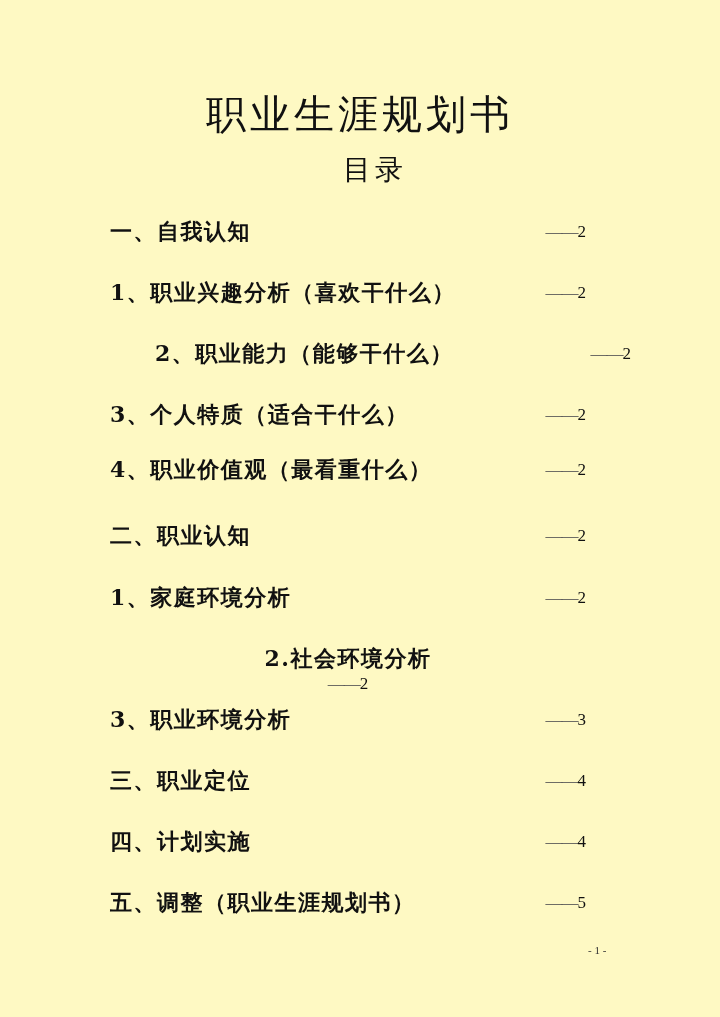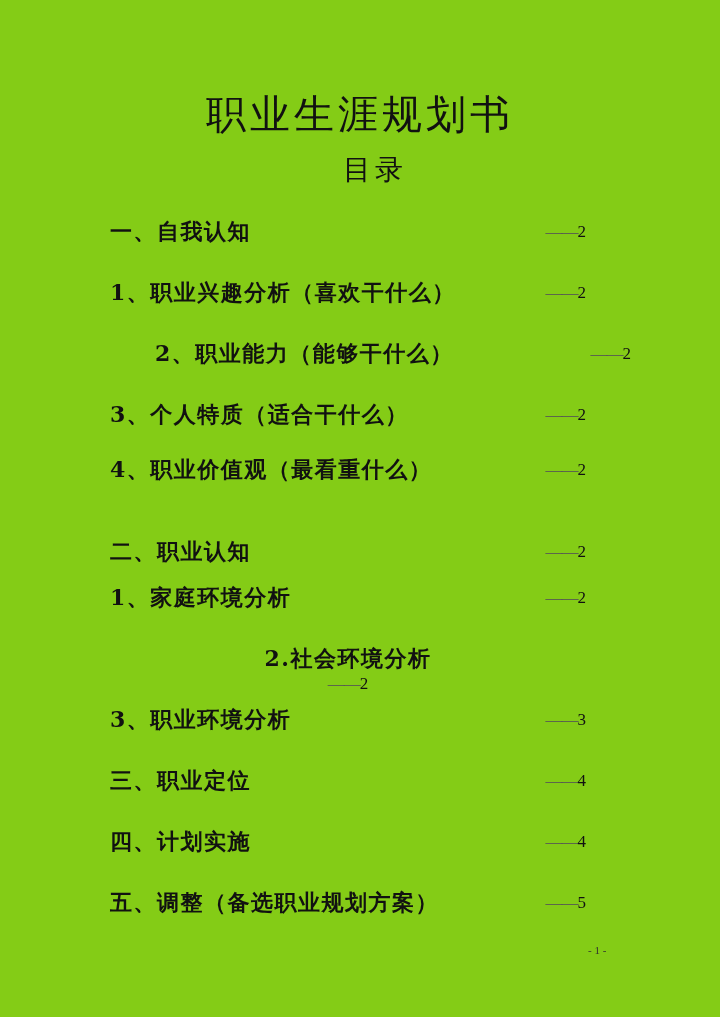--- a/index.html
+++ b/index.html
@@ -13,21 +13,21 @@
       position: relative;
       overflow: hidden;
       font-family: "DejaVu Serif", "Liberation Serif", serif;
       color: #111111;
     }
     .page {
       position: absolute;
       left: 0; top: 0;
       width: 720px;
       height: 1017px;
-      background: #84cc16;
+      background: #fef9c3;
     }
     .doc-title {
       position: absolute;
       left: 0;
       width: 720px;
       top: 86px;
       text-align: center;
       font-size: 40px;
       letter-spacing: 4px;
       line-height: 56px;
@@ -114,21 +114,21 @@
     <div class="toc-row" style="top:183px;">
       <span class="toc-label">3、个人特质（适合干什么）</span>
       <span class="toc-page"><span class="dash">——</span><span>2</span></span>
     </div>
 
     <div class="toc-row" style="top:238px;align-items:center;">
       <span class="toc-label">4、职业价值观（最看重什么）</span>
       <span class="toc-page"><span class="dash">——</span><span>2</span></span>
     </div>
 
-    <div class="toc-row" style="top:320px;">
+    <div class="toc-row" style="top:304px;">
       <span class="toc-label">二、职业认知</span>
       <span class="toc-page"><span class="dash">——</span><span>2</span></span>
     </div>
 
     <div class="toc-row" style="top:366px;">
       <span class="toc-label">1、家庭环境分析</span>
       <span class="toc-page"><span class="dash">——</span><span>2</span></span>
     </div>
 
     <div class="toc-row" style="top:427px;flex-direction:column;">
@@ -145,21 +145,21 @@
       <span class="toc-label">三、职业定位</span>
       <span class="toc-page"><span class="dash">——</span><span>4</span></span>
     </div>
 
     <div class="toc-row" style="top:610px;">
       <span class="toc-label">四、计划实施</span>
       <span class="toc-page"><span class="dash">——</span><span>4</span></span>
     </div>
 
     <div class="toc-row" style="top:671px;">
-      <span class="toc-label">五、调整（备选职业规划方案）</span>
+      <span class="toc-label">五、调整（职业生涯规划书）</span>
       <span class="toc-page"><span class="dash">——</span><span>5</span></span>
     </div>
 
   </div>
 
   <div class="page-number">- 1 -</div>
 
 </div>
 
 </body></html>

